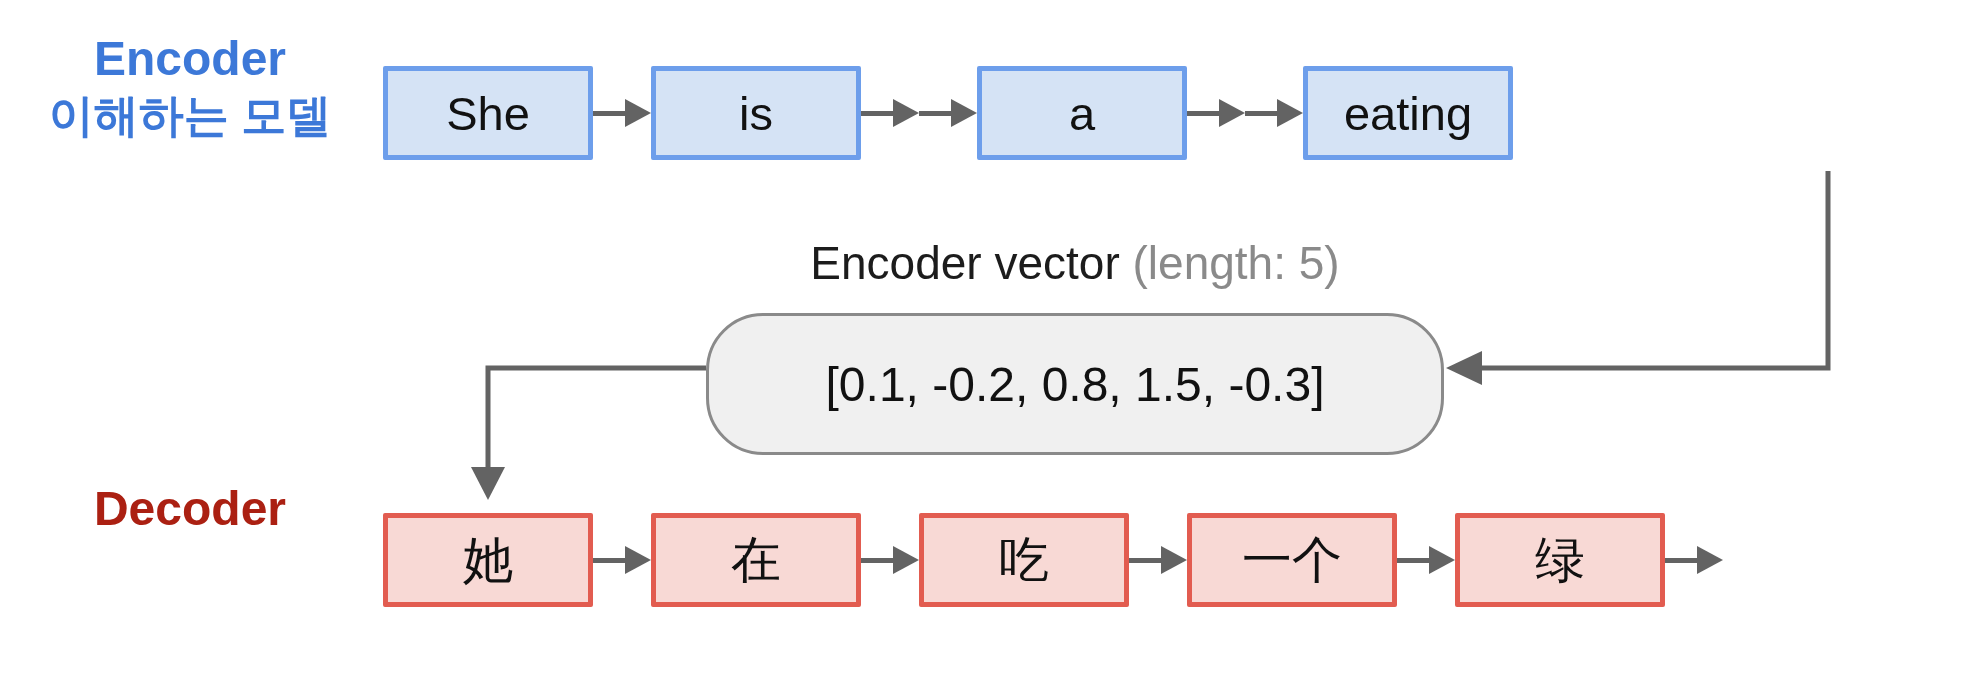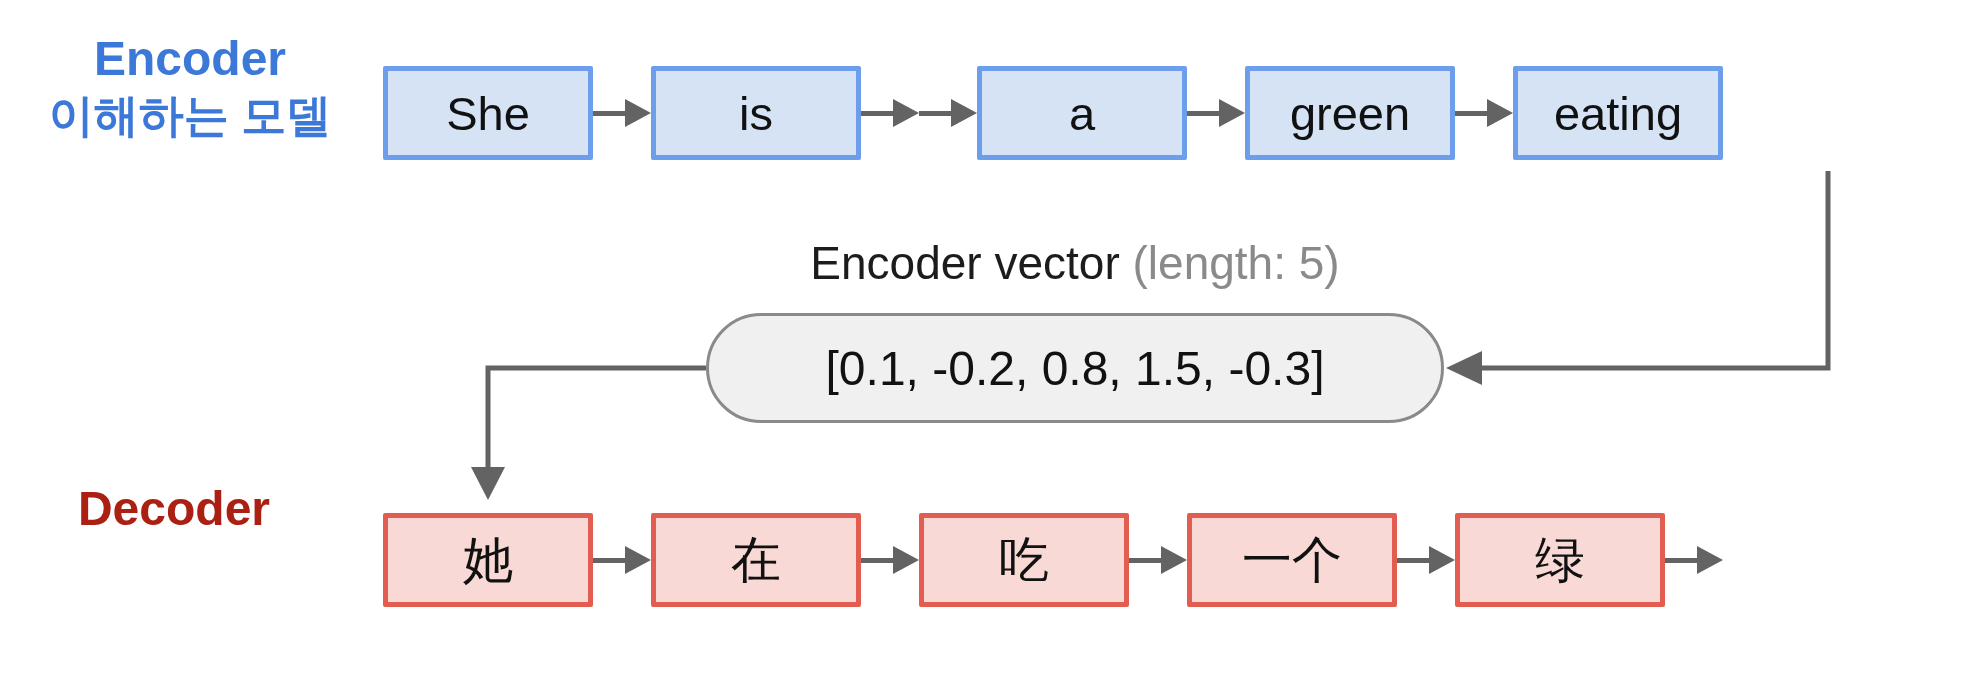--- a/index.html
+++ b/index.html
@@ -5,21 +5,21 @@
   html,body{margin:0;padding:0;background:#fff;}
   .canvas{
     position:relative;width:1971px;height:674px;background:#ffffff;
     font-family:"Liberation Sans","DejaVu Sans",sans-serif;overflow:hidden;
   }
   
   .label-block{position:absolute;width:348px;text-align:center;font-weight:bold;}
   .label-block .label-main{font-size:48px;line-height:54px;}
   .label-block .label-sub{font-size:45px;line-height:52px;margin-top:4px;}
   .enc-label{left:0px;top:32px;color:var(--encoder_label,#3c78d8);padding-left:16px;}
-  .dec-label{left:0px;top:482px;color:var(--decoder_label,#ab2012);}
+  .dec-label{left:16px;top:482px;color:var(--decoder_label,#ab2012);}
   
   .row{position:absolute;left:383px;display:flex;align-items:center;}
   .enc-row{top:55px;}
   .dec-row{top:502px;}
   .box{
     width:210px;height:94px;box-sizing:border-box;border:5px solid;
     display:flex;align-items:center;justify-content:center;
     color:#111;border-radius:2px;flex:none;
   }
   .enc-box{background:var(--encoder_box_fill,#d5e3f5);border-color:var(--encoder_box_border,#6d9eeb);font-size:47px;}
@@ -32,21 +32,21 @@
     border-left:26px solid var(--arrow,#666);
     border-top:14px solid transparent;border-bottom:14px solid transparent;
   }
   
   .context-title{
     position:absolute;left:675px;top:236px;width:800px;text-align:center;
     font-size:46px;color:#1c1c1c;white-space:nowrap;
   }
   .context-title .gray{color:var(--note_gray,#8a8a8a);}
   .pill{
-    position:absolute;left:706px;top:313px;width:738px;height:110px;box-sizing:border-box;
+    position:absolute;left:706px;top:313px;width:738px;height:142px;box-sizing:border-box;
     background:var(--pill_fill,#f0f0f0);border:3px solid var(--pill_border,#8a8a8a);
     border-radius:57px;display:flex;align-items:center;justify-content:center;
     font-size:48px;color:#111;
   }
   
   svg.connectors{position:absolute;left:0;top:0;pointer-events:none;}
   .conn{fill:none;stroke:var(--arrow,#666);stroke-width:5;}
   .connhead{fill:var(--arrow,#666);stroke:none;}
 </style>
 </head>
@@ -77,23 +77,20 @@
     <div class="harrow">
         <i class="shaft"></i>
         <i class="head"></i>
       </div>
     <div class="box enc-box">
         <span>a</span>
       </div>
     <div class="harrow">
         <i class="shaft"></i>
         <i class="head"></i>
-      </div>
-    <div class="box enc-box">
-        <span>green</span>
       </div>
     <div class="harrow">
         <i class="shaft"></i>
         <i class="head"></i>
       </div>
     <div class="box enc-box">
         <span>eating</span>
       </div>
   </div>
 

